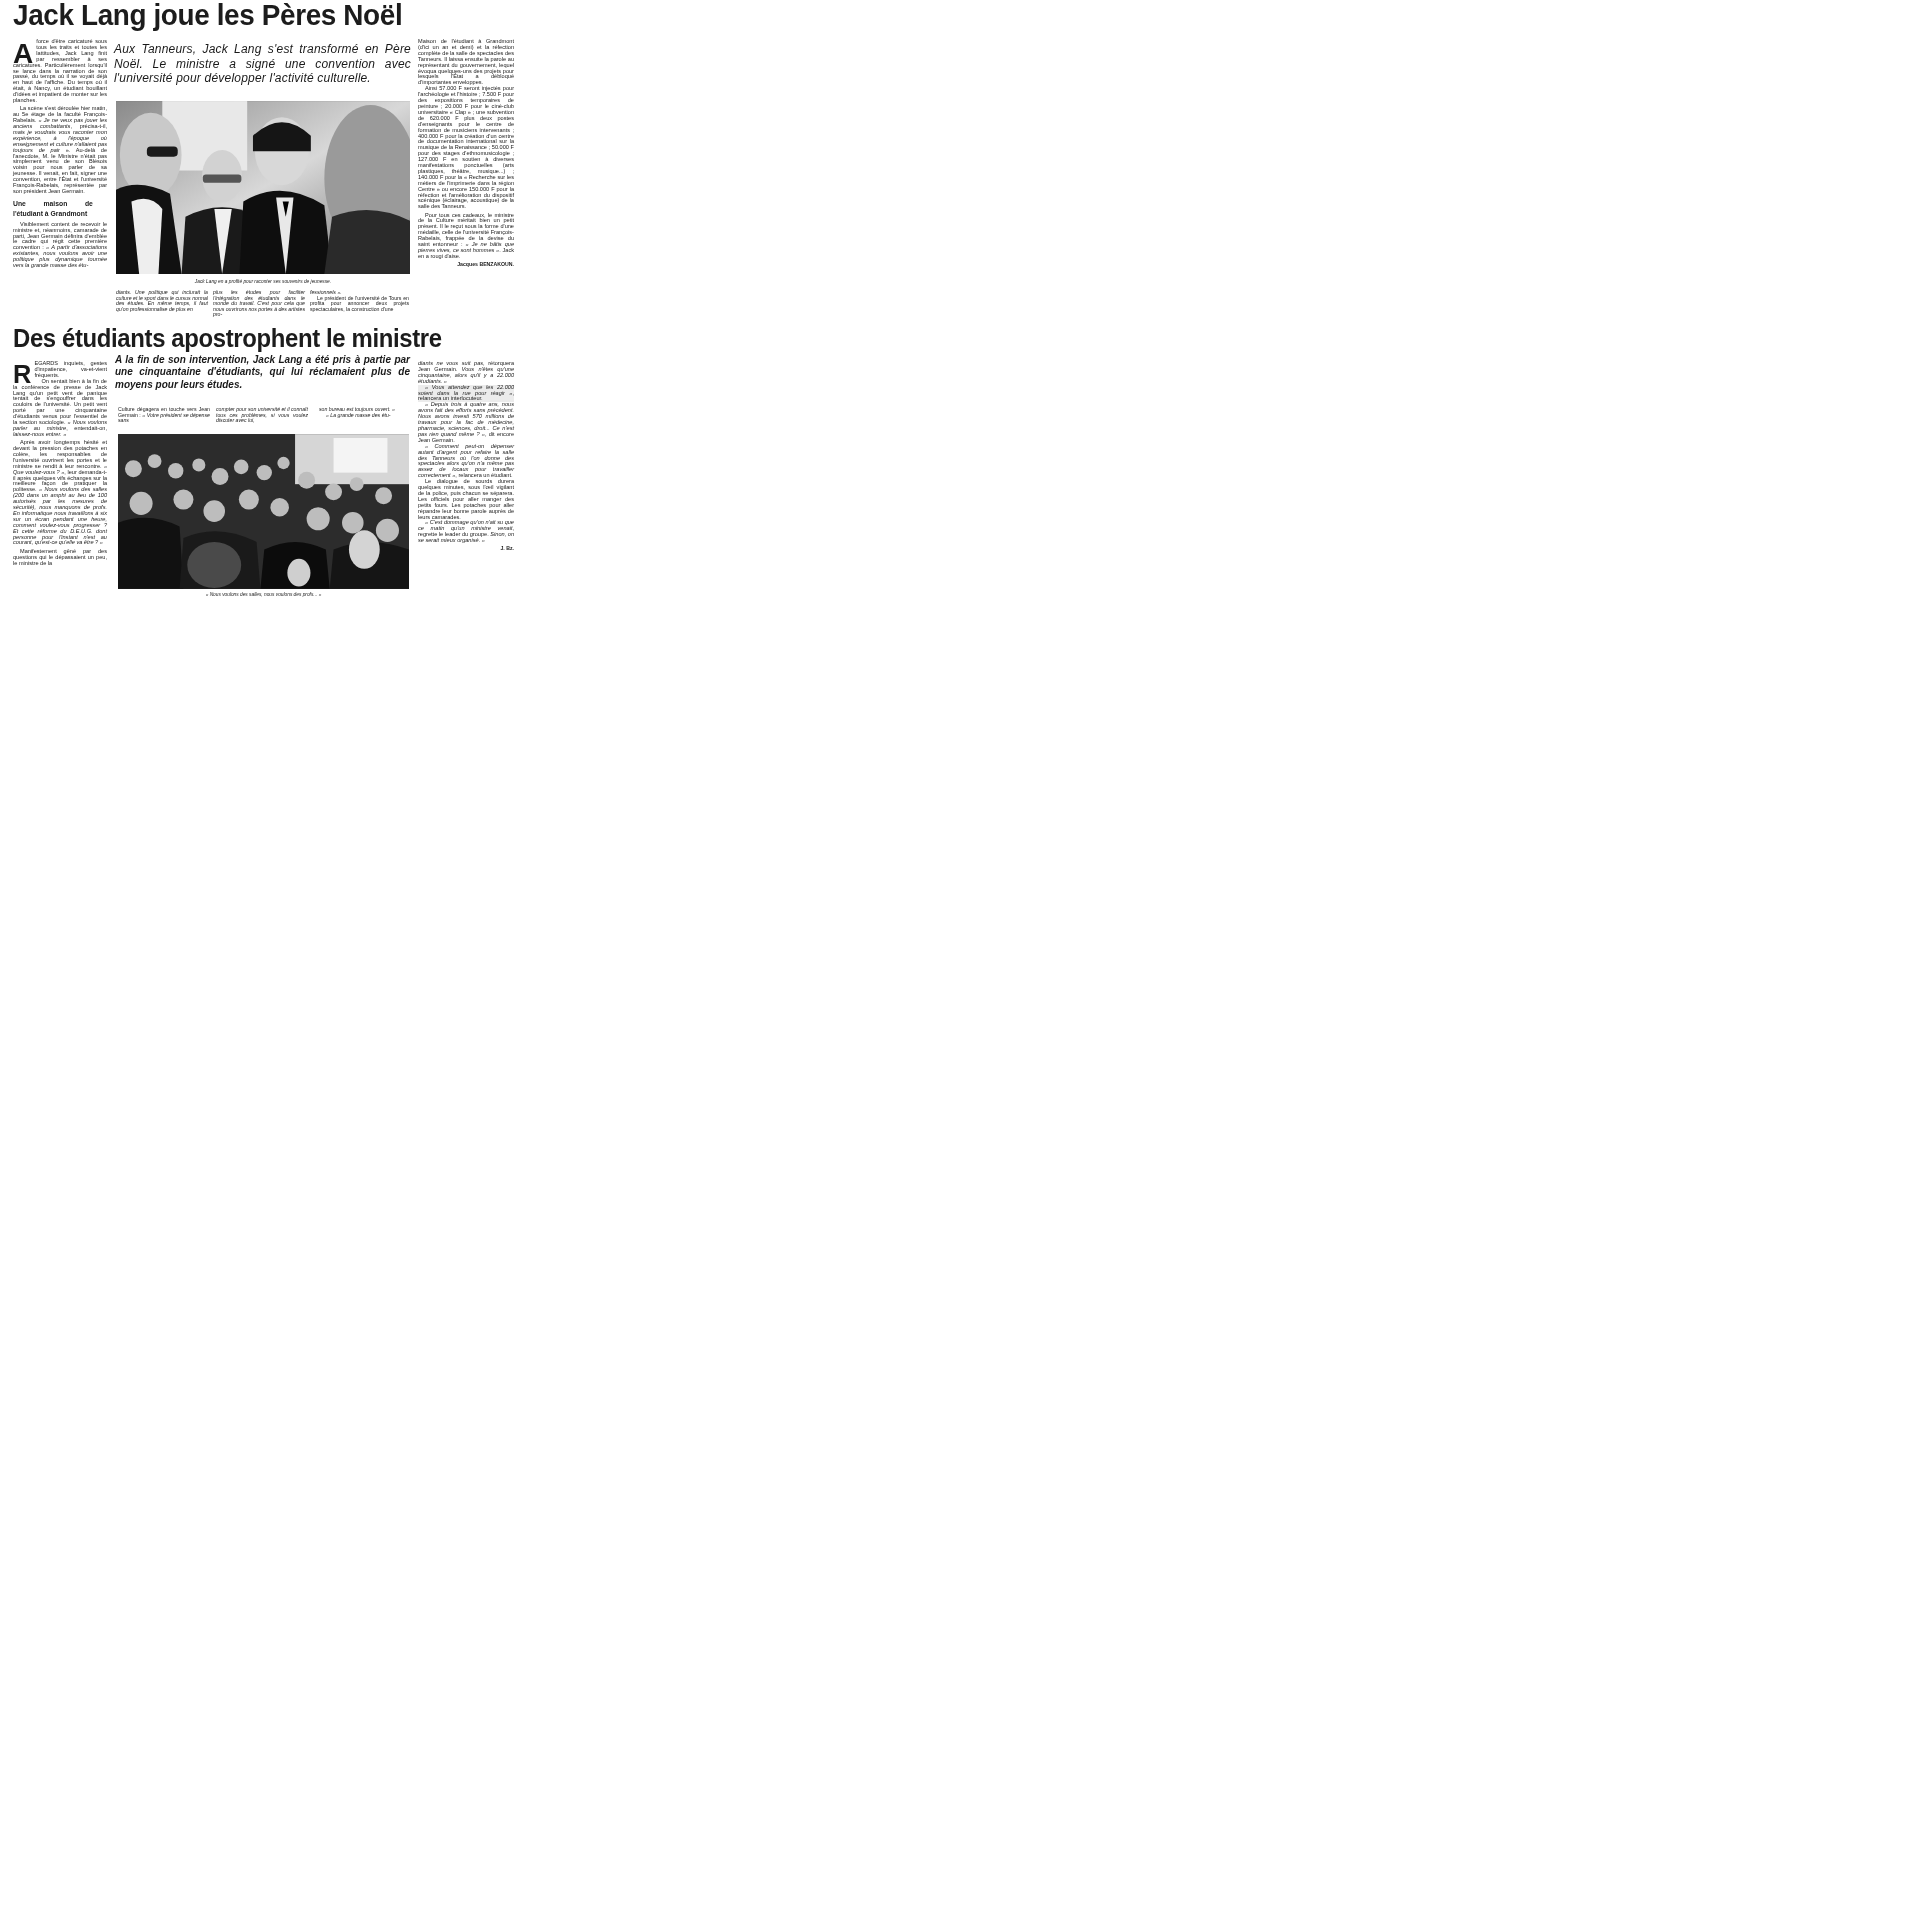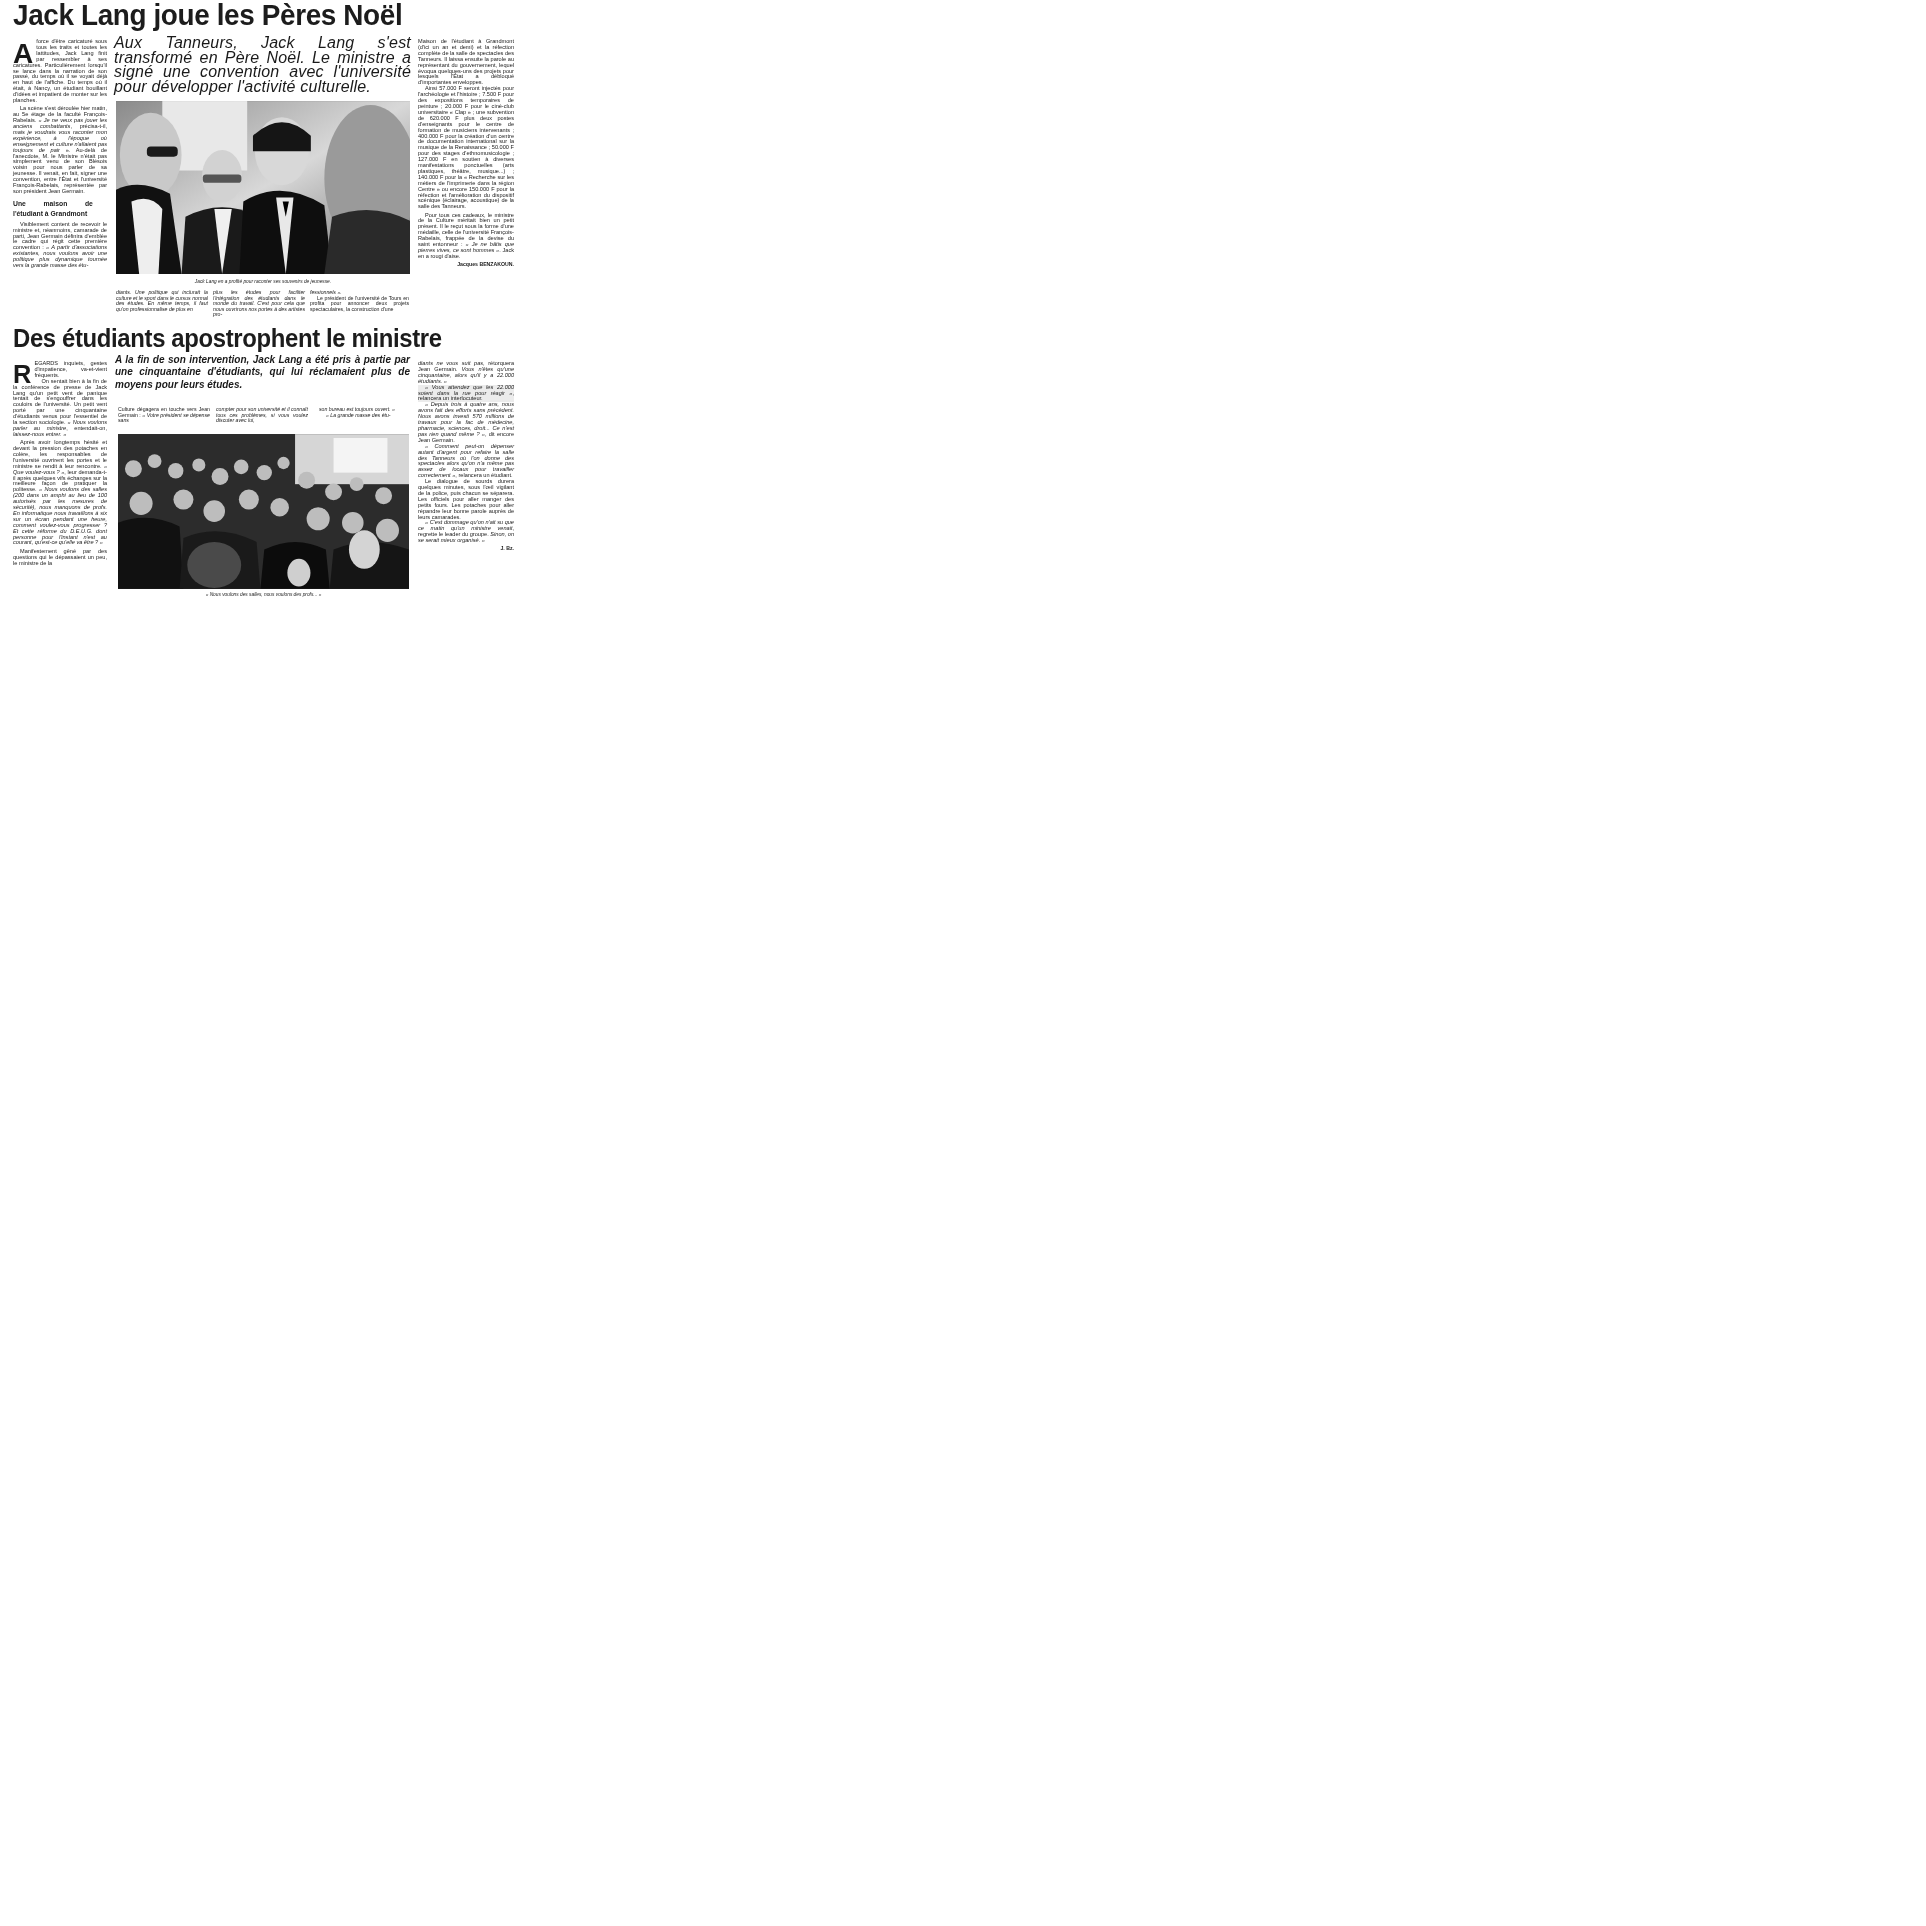--- a/index.html
+++ b/index.html
@@ -10,21 +10,21 @@
   #h2{left:13px;top:323px;font-size:26px;transform:scaleX(0.92);}
   .col{font-family:"Liberation Sans",sans-serif;font-size:5.6px;line-height:5.9px;text-align:justify;hyphens:auto;}
   .col p{margin:0;text-indent:7px;}
   .col p.noind{text-indent:0;}
   .col p.sp{margin-top:2.3px;}
   .col i{font-style:italic;}
   .drop{float:left;font-family:"Liberation Sans",sans-serif;font-weight:bold;line-height:1;margin:0.8px 3.1px 0 0;}
   #dropA{font-size:28px;height:22.3px;}
   #dropR{font-size:25.4px;height:19px;}
   .chapo{font-family:"Liberation Sans",sans-serif;font-style:italic;color:#1a1a1a;text-align:justify;transform-origin:left top;}
-  #chapo1{left:114px;top:36px;width:297px;font-size:16px;line-height:14.6px;font-weight:normal;letter-spacing:0.2px;}
+  #chapo1{left:114px;top:42px;width:297px;font-size:12px;line-height:14.6px;font-weight:normal;letter-spacing:0.2px;}
   #chapo2{left:115px;top:354px;width:295px;font-size:10px;line-height:12.3px;font-weight:bold;}
   .subhead{font-family:"Liberation Sans",sans-serif;font-size:8px;line-height:9.2px;font-weight:bold;transform:scaleX(0.85);transform-origin:left top;margin:4.6px 0 3.9px 0;}
   .photo{background:#3a3a3a;overflow:hidden;}
   .caption{font-family:"Liberation Sans",sans-serif;font-style:italic;font-size:4.8px;text-align:center;}
   .subcol{font-family:"Liberation Sans",sans-serif;font-style:italic;font-size:5.2px;line-height:5.5px;text-align:justify;}
   .subcol p{margin:0;}
   .sign{font-weight:bold;text-align:right;font-size:5.2px;}
   .gray{background:#ececec;}
 </style>
 </head>

